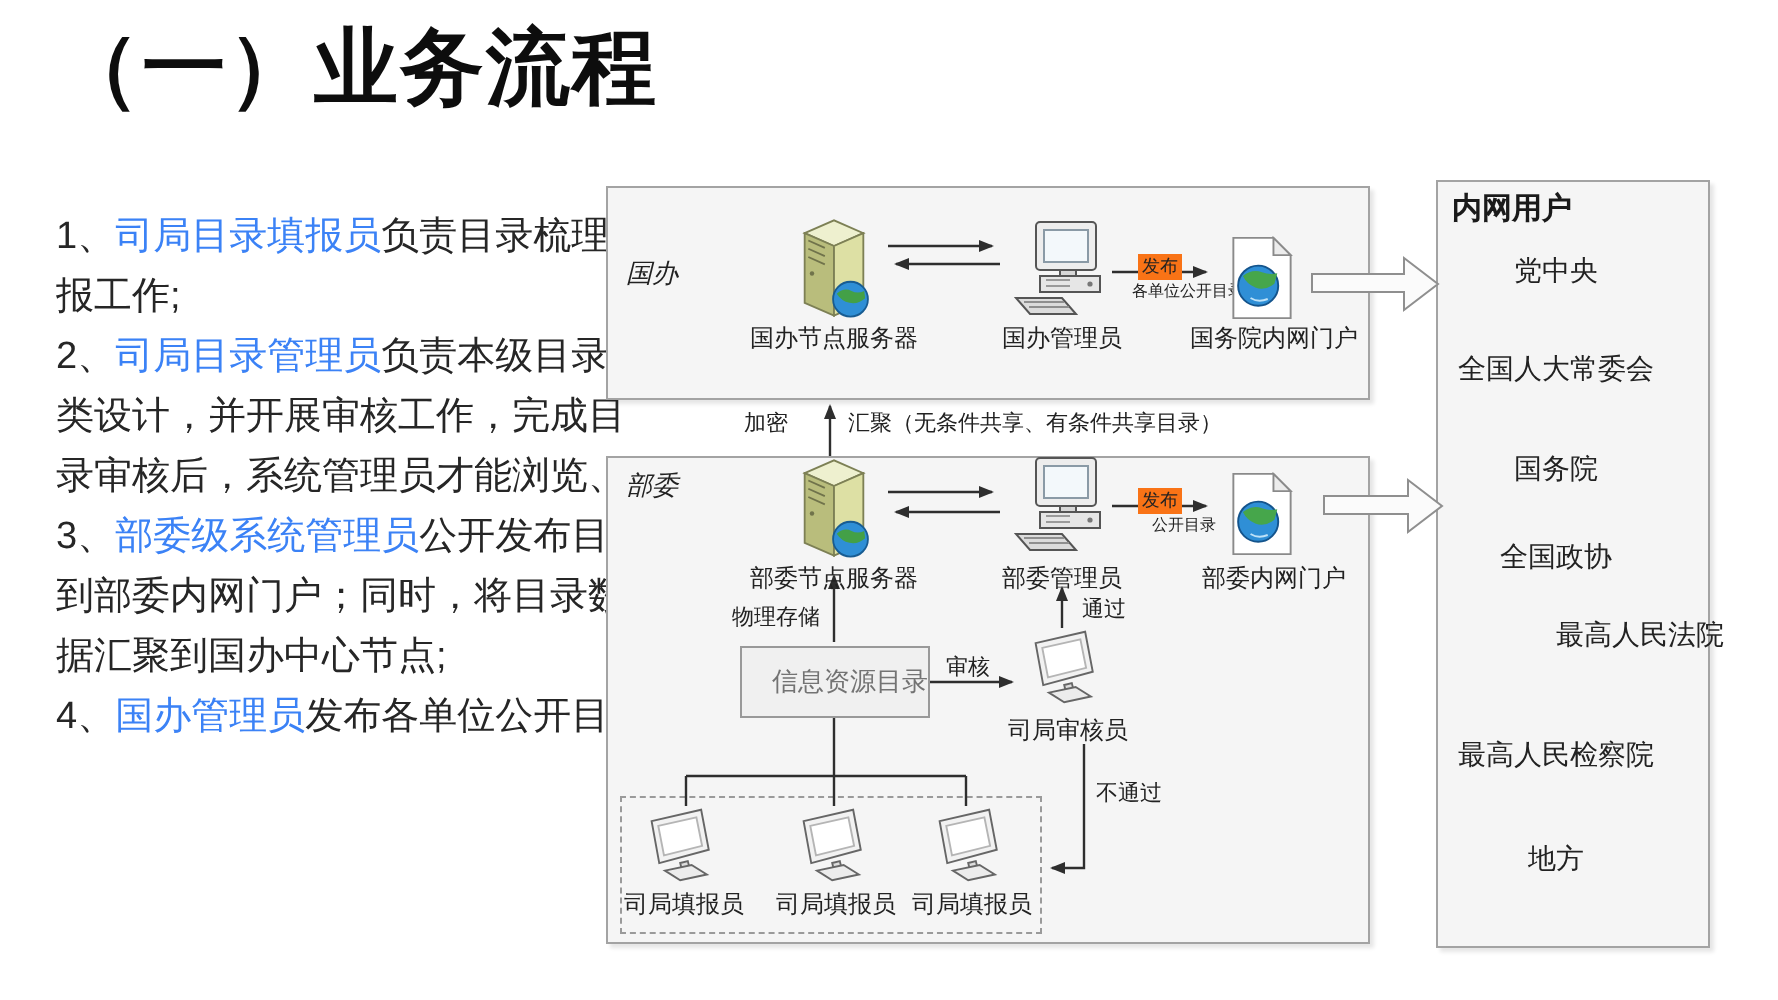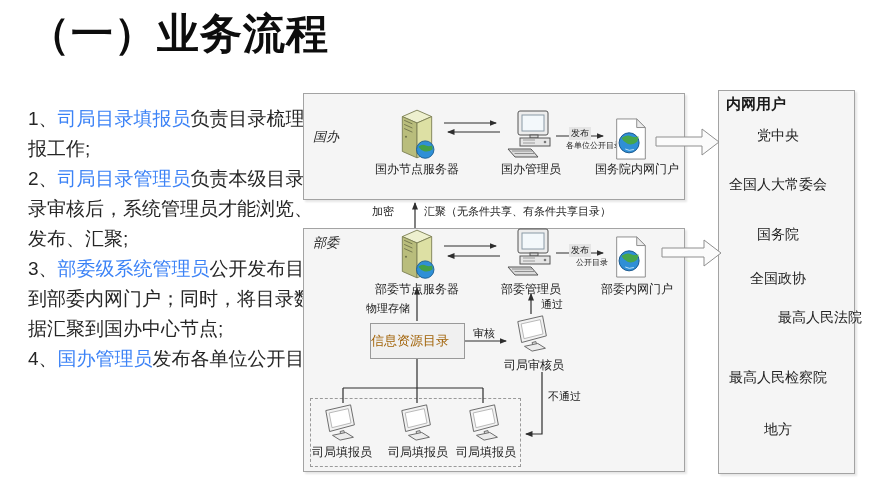--- a/index.html
+++ b/index.html
@@ -29,48 +29,48 @@
   #connectors{position:absolute;left:0;top:0;z-index:2;pointer-events:none;}
   .icon{position:absolute;z-index:3;}
   .lbl{
     position:absolute;z-index:3;color:#222;white-space:nowrap;
     font-family:"Liberation Serif",serif;
   }
   .ctr{transform:translateX(-50%);}
   .s13{font-size:13px;font-style:italic;}
   .s12{font-size:12px;}
   .s11{font-size:11px;}
-  .s9{font-size:9px;background:#e5e5e5;padding:0 2px;}
+  .s9{font-size:9px;background:#f97316;padding:0 2px;}
   .s8{font-size:8px;margin-left:12px;}
   #catalogBox{
     position:absolute;left:370px;top:323px;width:93px;height:34px;
     background:#f0f0f0;border:1px solid #999;z-index:2;
-    display:flex;align-items:center;justify-content:flex-start;
-    font-family:Liberation Sans, sans-serif;font-size:13px;color:#a16207;
+    display:flex;align-items:center;justify-content:flex-end;
+    font-family:Liberation Sans, sans-serif;font-size:13px;color:#737373;
   }
   #intranetTitle{
     position:absolute;left:726px;top:95px;z-index:3;
     font-size:15px;font-weight:700;color:#1a1a1a;white-space:nowrap;
   }
   .iuser{
     position:absolute;left:718px;width:120px;text-align:center;z-index:3;
     font-size:14px;color:#222;white-space:nowrap;
   }
 </style>
 </head>
 <body>
 
 <div id="title">（一）业务流程</div>
 
 <div id="leftText">
     <div class="tl"><span>1、</span><span class="hl">司局目录填报员</span><span>负责目录梳理填</span></div>
     <div class="tl"><span>报工作;</span></div>
     <div class="tl"><span>2、</span><span class="hl">司局目录管理员</span><span>负责本级目录分</span></div>
+    <div class="tl"><span>类设计，并开展审核工作，完成目</span></div>
     <div class="tl"><span>录审核后，系统管理员才能浏览、</span></div>
-    <div class="tl"><span>发布、汇聚;</span></div>
     <div class="tl"><span>3、</span><span class="hl">部委级系统管理员</span><span>公开发布目录</span></div>
     <div class="tl"><span>到部委内网门户；同时，将目录数</span></div>
     <div class="tl"><span>据汇聚到国办中心节点;</span></div>
     <div class="tl"><span>4、</span><span class="hl">国办管理员</span><span>发布各单位公开目录</span></div>
   </div>
 
 <div class="box" id="guobanBox" style="left:303px;top:93px;width:380px;height:105px;"></div>
 <div class="box" id="buweiBox" style="left:303px;top:228px;width:380px;height:242px;"></div>
 <div class="box" id="intranetBox" style="left:718px;top:90px;width:135px;height:382px;"></div>
 <div id="dashedBox" style="left:310px;top:398px;width:209px;height:67px;"></div>

